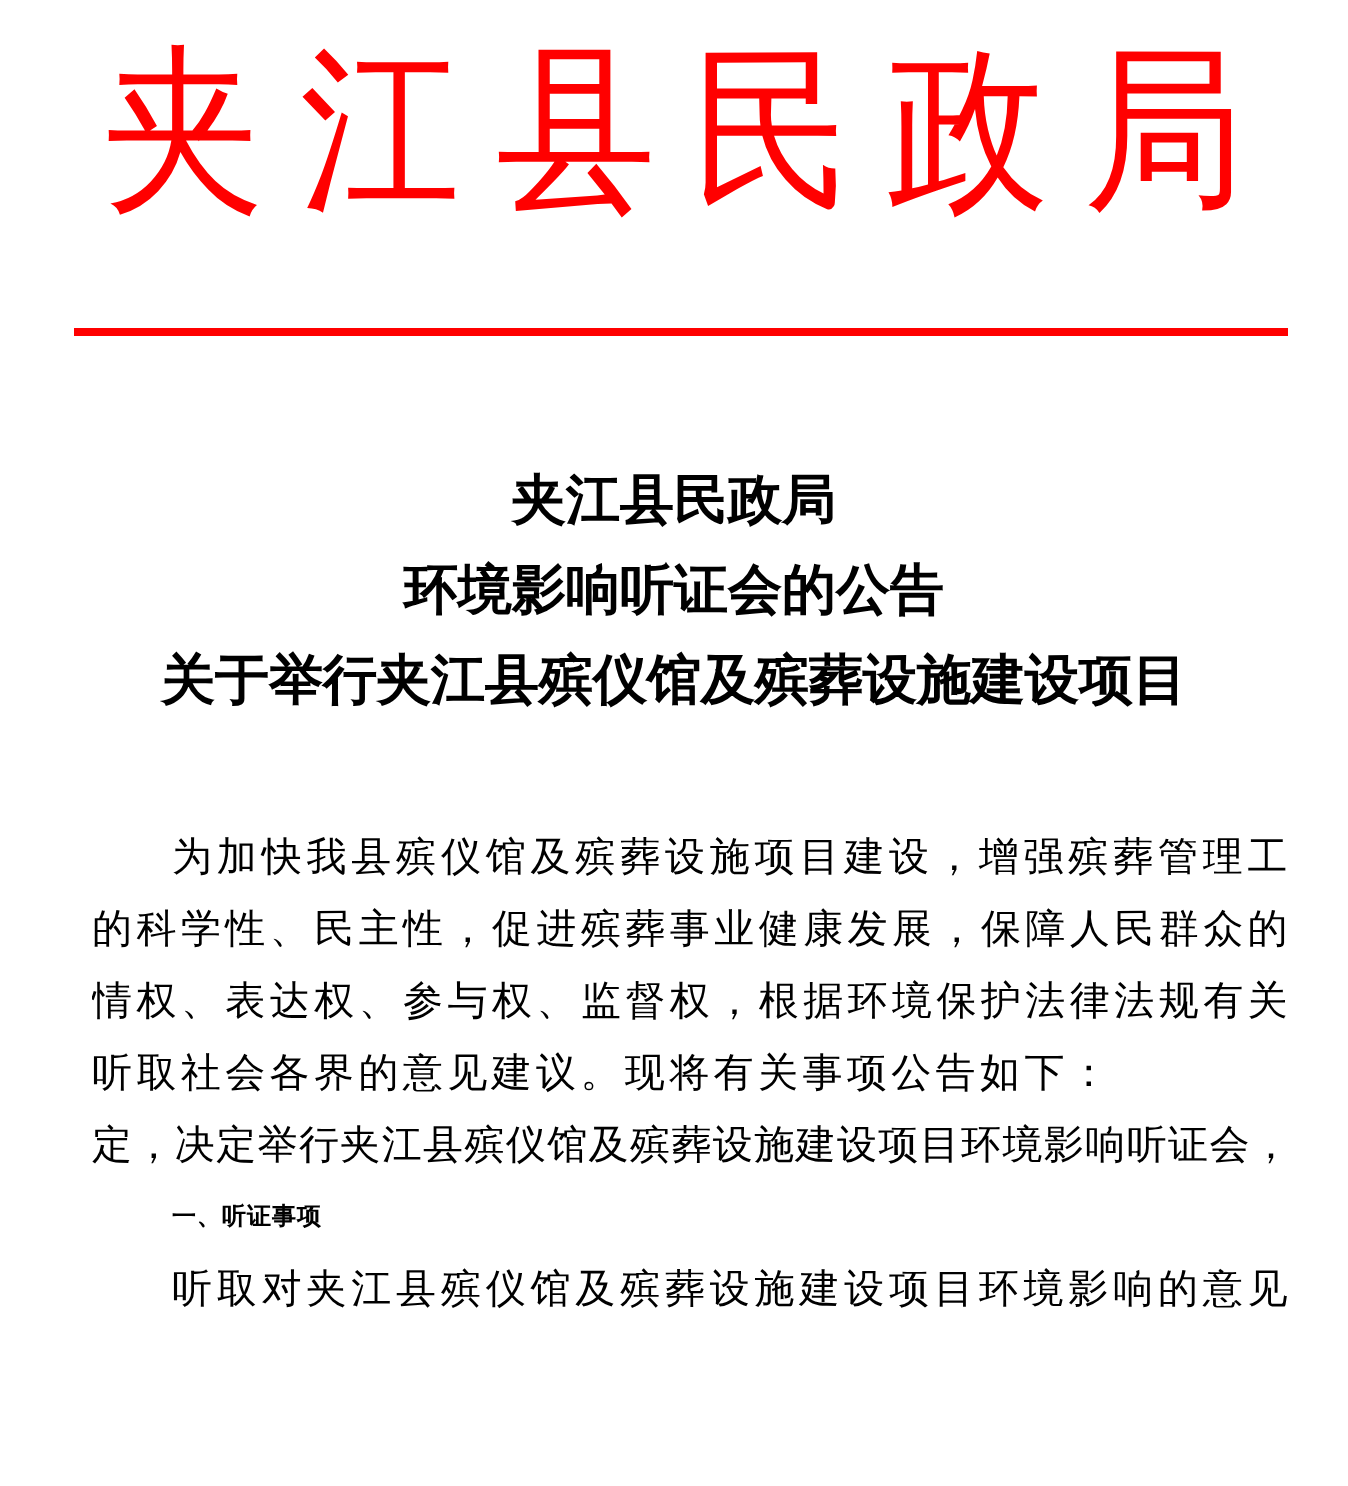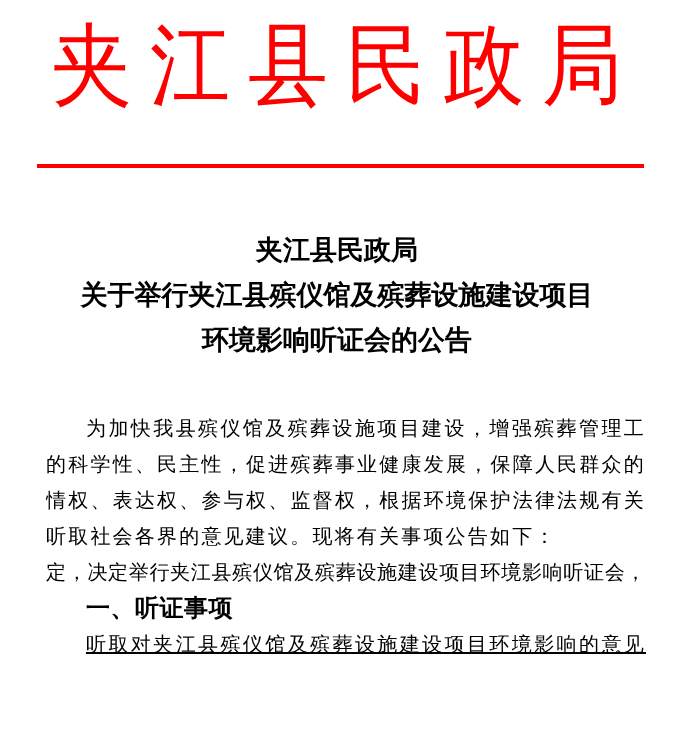--- a/index.html
+++ b/index.html
@@ -82,21 +82,21 @@
     }
     .line.justify {
       text-align: justify;
       text-align-last: justify;
       white-space: normal;
       overflow: hidden;
     }
     .heading {
       font-family: "DejaVu Sans", "Liberation Sans", sans-serif;
       font-weight: bold;
-      font-size: 24px;
+      font-size: 12px;
       line-height: 36px;
       padding-left: 40px;
       margin: 0;
       letter-spacing: 0.5px;
     }
   </style>
 </head>
 <body>
 
 <div class="letterhead">
@@ -105,29 +105,29 @@
   <span>县</span>
   <span>民</span>
   <span>政</span>
   <span>局</span>
 </div>
 
 <div class="red-rule" style="width:607px;left:37px;"></div>
 
 <div class="title-block">
   <div class="title-line">夹江县民政局</div>
+  <div class="title-line">环境影响听证会的公告</div>
   <div class="title-line">关于举行夹江县殡仪馆及殡葬设施建设项目</div>
-  <div class="title-line">环境影响听证会的公告</div>
 </div>
 
 <div class="body-text">
   <div class="para">
     <span class="line justify" style="padding-left:40px;">为加快我县殡仪馆及殡葬设施项目建设，增强殡葬管理工作</span>
     <span class="line justify">的科学性、民主性，促进殡葬事业健康发展，保障人民群众的知</span>
     <span class="line justify">情权、表达权、参与权、监督权，根据环境保护法律法规有关规</span>
     <span class="line">听取社会各界的意见建议。现将有关事项公告如下：</span>
     <span class="line justify" style="letter-spacing:0.6px;">定，决定举行夹江县殡仪馆及殡葬设施建设项目环境影响听证会，</span>
   </div>
   <div class="heading">一、听证事项</div>
   <div class="para">
-    <span class="line justify" style="padding-left:40px;text-decoration:underline;">听取对夹江县殡仪馆及殡葬设施建设项目环境影响的意见</span>
+    <span class="line justify" style="padding-left:40px;">听取对夹江县殡仪馆及殡葬设施建设项目环境影响的意见</span>
   </div>
 </div>
 
 </body></html>

